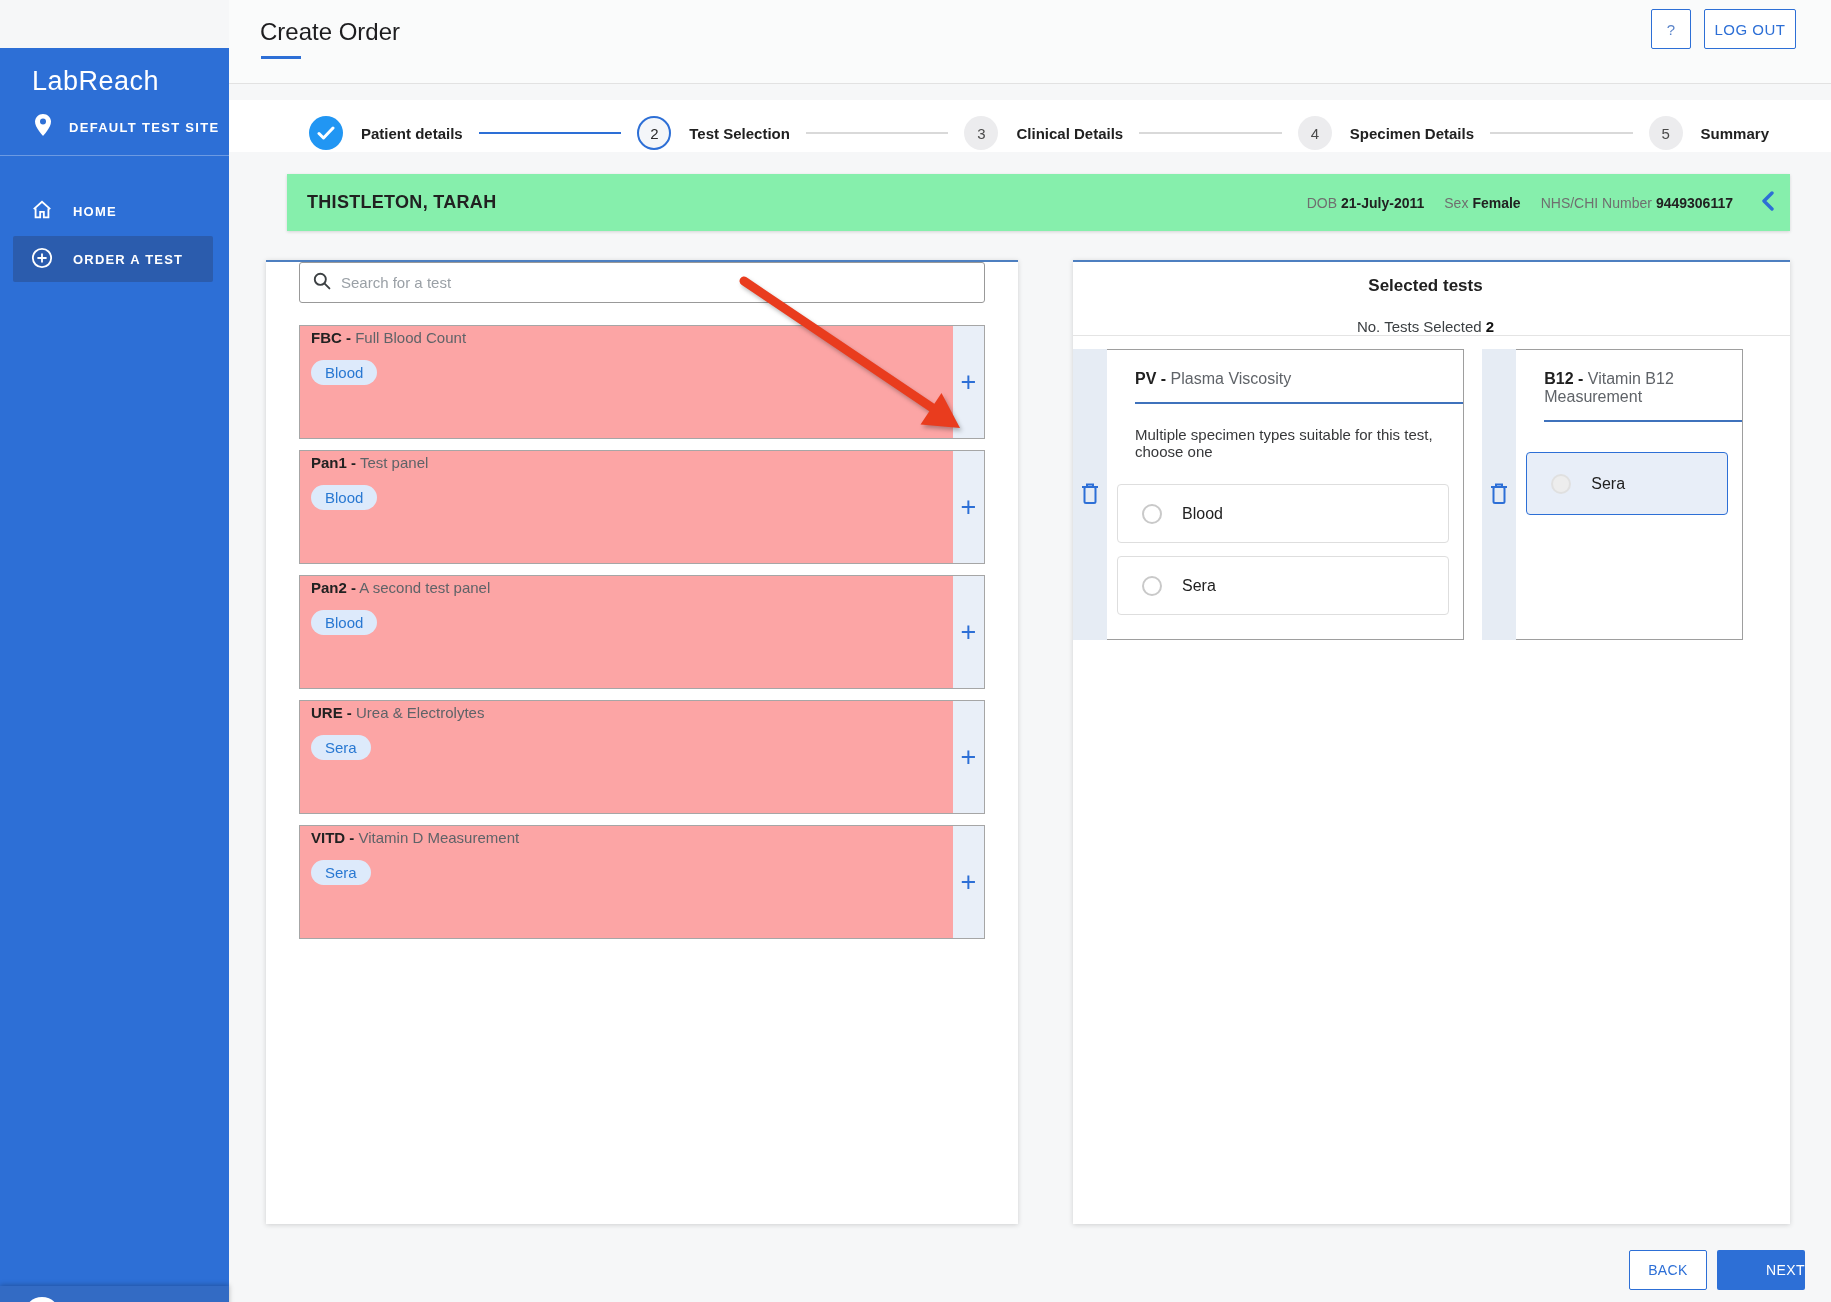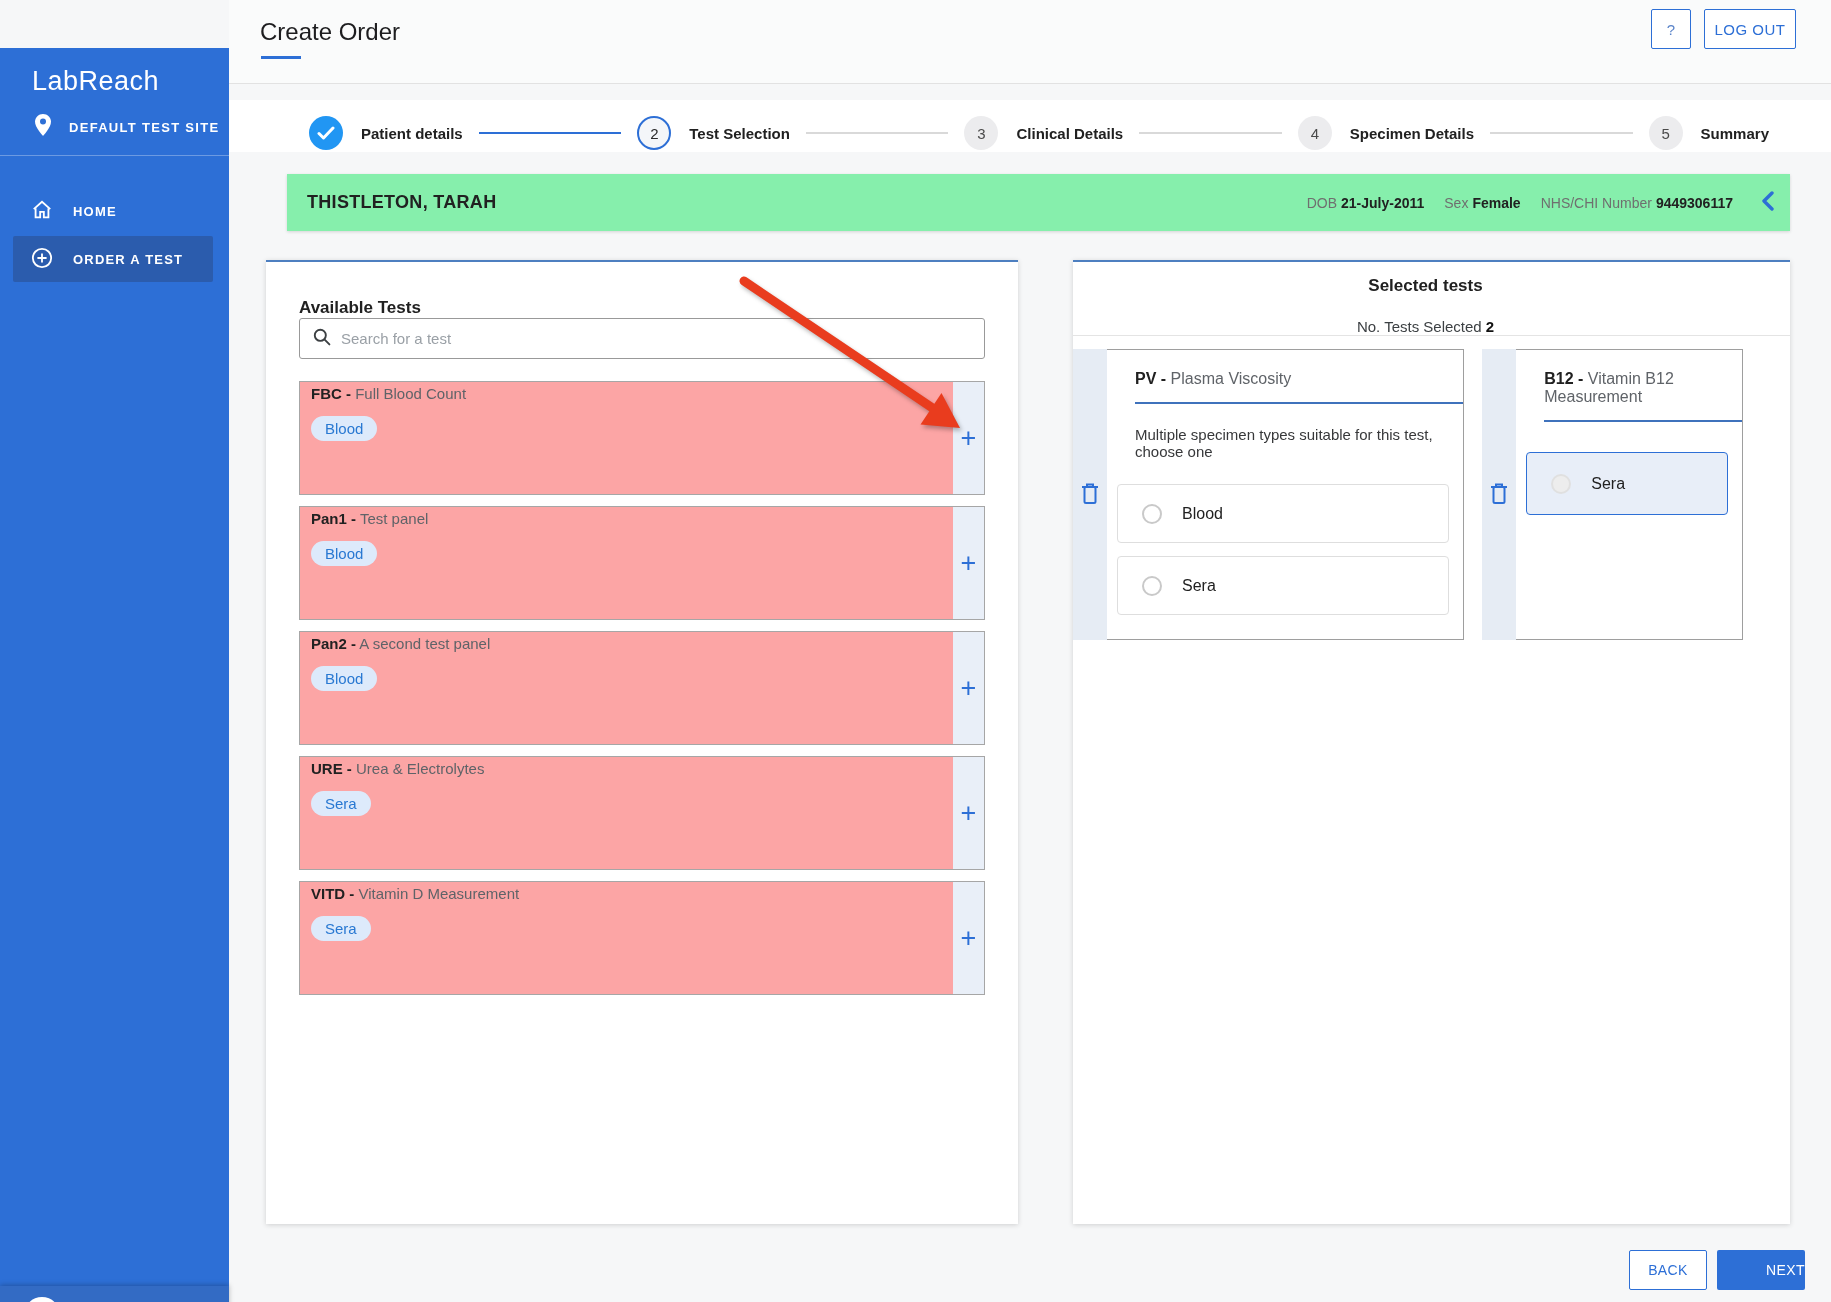--- a/index.html
+++ b/index.html
@@ -264,21 +264,20 @@
             <span>
               <svg width="13" height="20" viewBox="0 0 13 20" fill="none" stroke="#2d6fd6" stroke-width="3.4" stroke-linecap="round" stroke-linejoin="round">
                   <path d="M11 2 3 10l8 8"></path>
                 </svg>
             </span>
           </button>
         </div>
       </div>
 
       <section class="panel panel-left">
-        <h2 class="panel-heading">Available Tests</h2>
         <div class="search-box">
           <span>
             <svg width="19" height="19" viewBox="0 0 24 24" fill="none" stroke="#3c4043" stroke-width="2.4" stroke-linecap="round">
                 <circle cx="10.5" cy="10.5" r="7"></circle>
                 <path d="M16 16l6 6"></path>
               </svg>
           </span>
           <input type="text" placeholder="Search for a test" style="">
         </div>
 

